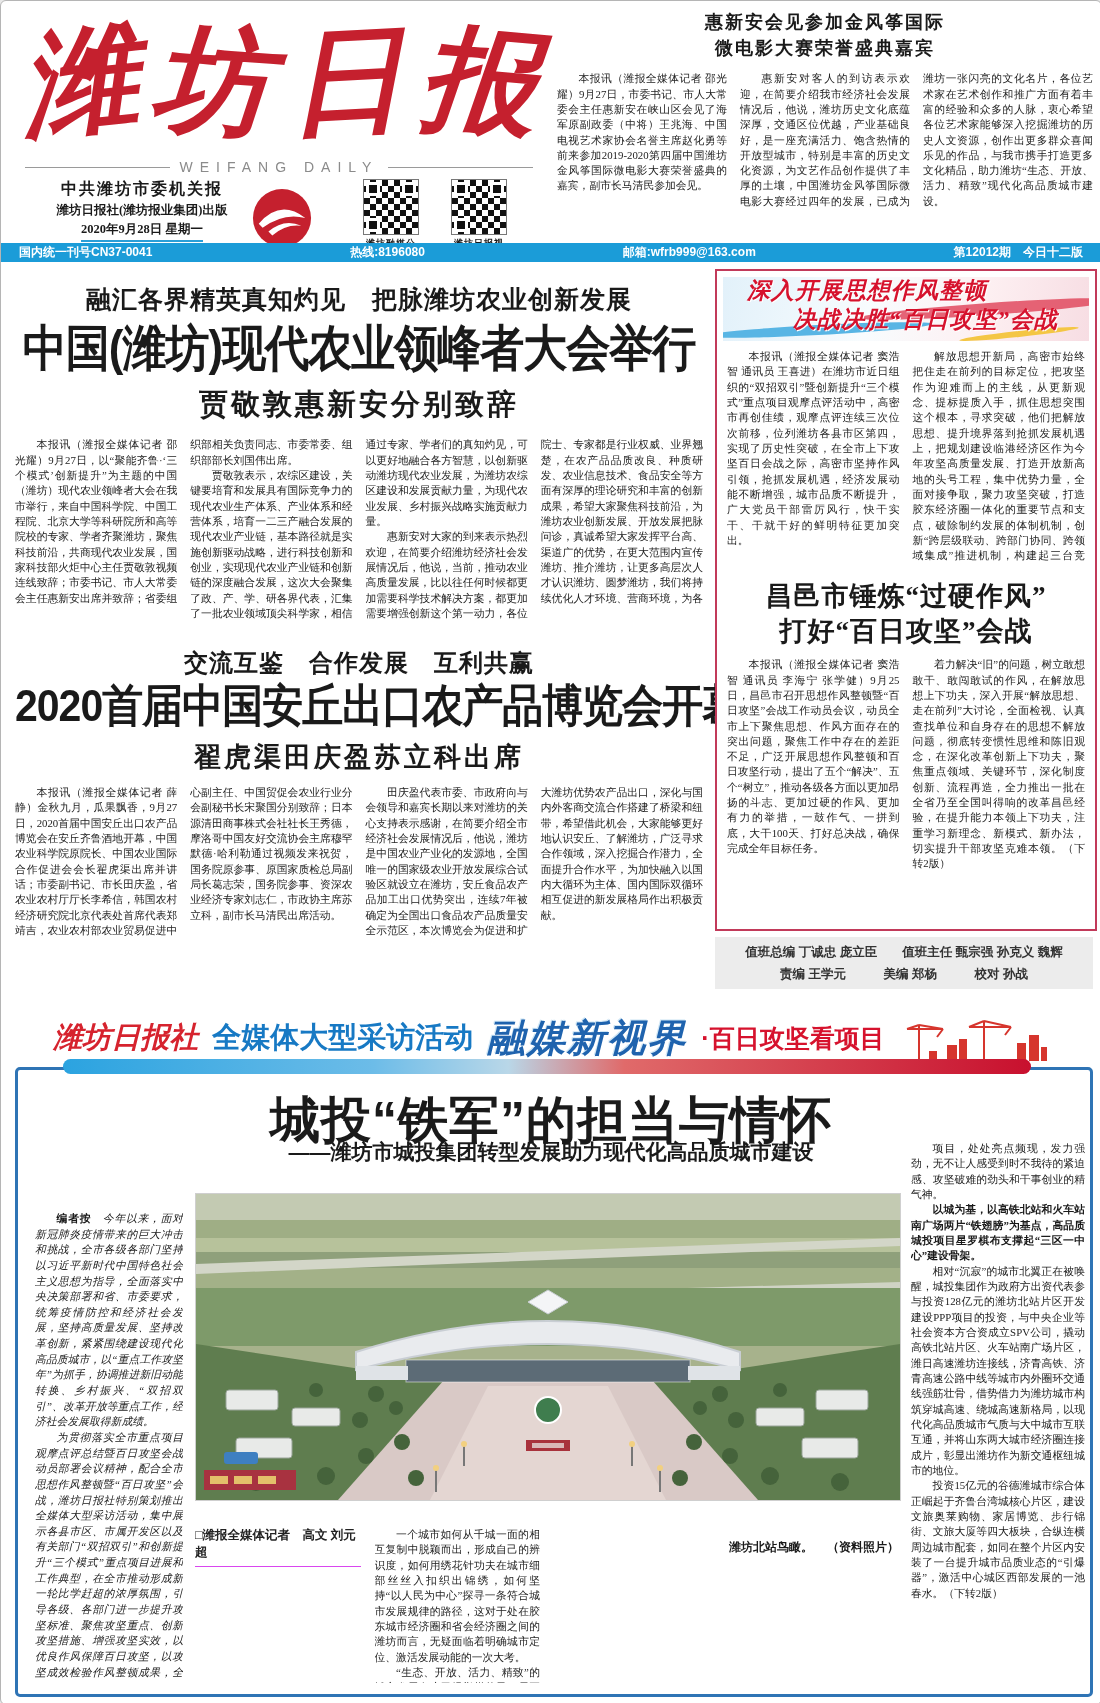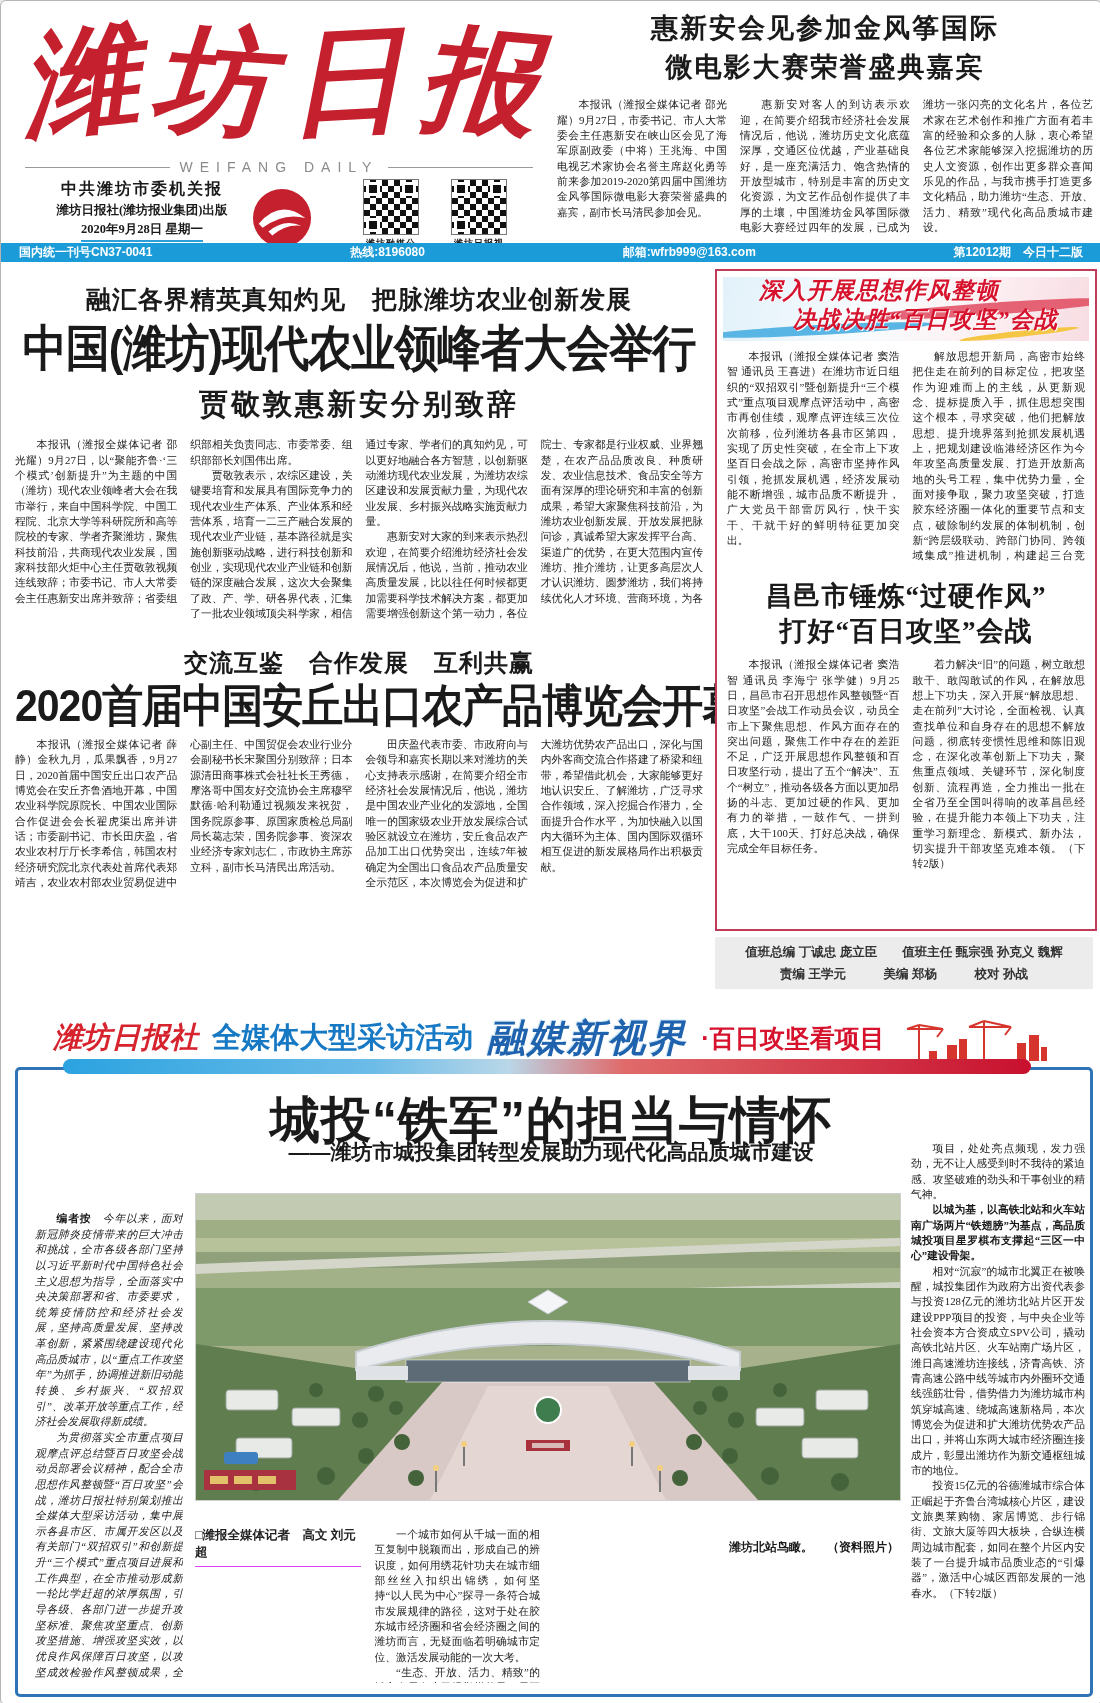--- a/index.html
+++ b/index.html
@@ -32,21 +32,21 @@
       background:
         conic-gradient(#111 25%,#fff 0 50%,#111 0 75%,#fff 0) 0 0/12px 12px;}
   .qr .fm{position:absolute;width:14px;height:14px;background:#111;box-shadow:inset 0 0 0 3px #fff,inset 0 0 0 6px #111;}
   .qr-cap{font-size:9px;font-weight:bold;text-align:center;margin-top:2px;letter-spacing:1px;font-family:"Liberation Sans",sans-serif;}
   .infobar{left:0;top:242px;width:1100px;height:19px;background:#1b9cd8;color:#fff;
            display:flex;align-items:center;justify-content:space-between;
            font-family:"Liberation Sans",sans-serif;font-weight:bold;font-size:12px;padding:0 0;}
   .infobar span{padding:0 18px;}
   
   .hui{left:556px;top:8px;width:536px;}
-  .hui h2{margin:0;font-size:27px;font-weight:900;text-align:center;letter-spacing:2px;line-height:1.45;font-family:Liberation Serif, serif;}
+  .hui h2{margin:0;font-size:18px;font-weight:900;text-align:center;letter-spacing:2px;line-height:1.45;font-family:Liberation Serif, serif;}
   .hui .cols{margin-top:10px;column-count:3;height:152px;}
   
   .kicker{font-size:25px;font-weight:bold;text-align:center;letter-spacing:1px;}
   .bighead{font-weight:900;text-align:center;line-height:1.12;letter-spacing:-1px;white-space:nowrap;}
   .subhead{font-weight:bold;text-align:center;letter-spacing:3px;}
   .main-art{left:14px;top:282px;width:688px;}
   .main-art .bighead{font-size:44px;margin-top:4px;transform:scaleY(1.12);transform-origin:top;}
   .main-art .subhead{font-size:29px;margin-top:16px;}
   .main-art .cols{margin-top:12px;column-count:4;height:196px;}
   .expo-art{left:14px;top:646px;width:688px;}
@@ -56,21 +56,21 @@
   .expo-art .cols{margin-top:10px;column-count:4;height:160px;}
   
   .cbox{left:714px;top:268px;width:378px;height:658px;border:2px solid #c23a5a;background:#fff;}
   .cbanner{position:relative;margin:6px 6px 2px 6px;height:64px;overflow:hidden;
            background:linear-gradient(100deg,#e2f1fa 0%,#f8fcfe 40%,#fdf0f2 70%,#f7dde3 100%);}
   .cbanner .swash-b{position:absolute;left:-20px;bottom:6px;width:230px;height:10px;background:#58b5e4;border-radius:50%;transform:rotate(-3deg);}
   .cbanner .swash-r{position:absolute;right:-30px;top:26px;width:260px;height:12px;background:#e04a5f;border-radius:50%;transform:rotate(-4deg);opacity:.85;}
   .cbanner .swash-y{position:absolute;right:10px;bottom:4px;width:120px;height:6px;background:#f4c644;border-radius:50%;transform:rotate(-6deg);}
   .cbanner .t1,.cbanner .t2{position:relative;color:#d6122d;font-weight:900;font-size:23px;line-height:1.25;
         font-style:italic;text-shadow:1px 1px 0 #fff;letter-spacing:1px;}
-  .cbanner .t1{padding-left:36px;}
+  .cbanner .t1{padding-left:24px;}
   .cbanner .t2{padding-left:70px;}
   .chead{font-size:27px;font-weight:bold;text-align:center;line-height:1.3;letter-spacing:1px;margin-top:8px;}
   .cbody{margin:8px 10px 0 10px;column-count:2;height:222px;}
   
   .credits{left:714px;top:936px;width:378px;height:52px;background:#ececec;
            display:flex;flex-direction:column;justify-content:center;text-align:center;
            font-weight:bold;font-size:12.5px;font-family:"Liberation Sans",sans-serif;line-height:1.8;color:#333;}
   
   .fbanner{left:14px;top:1012px;width:1072px;height:50px;display:flex;align-items:center;justify-content:center;gap:14px;white-space:nowrap;}
   .fbanner .brand{color:#d6232e;font-size:29px;font-weight:900;font-style:italic;}
@@ -159,20 +159,21 @@
     <div class="cols body-sm song">
         <p>本报讯（潍报全媒体记者 邵光耀）9月27日，以“聚能齐鲁·‘三个模式’创新提升”为主题的中国（潍坊）现代农业领峰者大会在我市举行，来自中国科学院、中国工程院、北京大学等科研院所和高等院校的专家、学者齐聚潍坊，聚焦科技前沿，共商现代农业发展，国家科技部火炬中心主任贾敬敦视频连线致辞；市委书记、市人大常委会主任惠新安出席并致辞；省委组织部相关负责同志、市委常委、组织部部长刘国伟出席。</p>
         <p>贾敬敦表示，农综区建设，关键要培育和发展具有国际竞争力的现代农业生产体系、产业体系和经营体系，培育一二三产融合发展的现代农业产业链，基本路径就是实施创新驱动战略，进行科技创新和创业，实现现代农业产业链和创新链的深度融合发展，这次大会聚集了政、产、学、研各界代表，汇集了一批农业领域顶尖科学家，相信通过专家、学者们的真知灼见，可以更好地融合各方智慧，以创新驱动潍坊现代农业发展，为潍坊农综区建设和发展贡献力量，为现代农业发展、乡村振兴战略实施贡献力量。</p>
         <p>惠新安对大家的到来表示热烈欢迎，在简要介绍潍坊经济社会发展情况后，他说，当前，推动农业高质量发展，比以往任何时候都更加需要科学技术解决方案，都更加需要增强创新这个第一动力，各位院士、专家都是行业权威、业界翘楚，在农产品品质改良、种质研发、农业信息技术、食品安全等方面有深厚的理论研究和丰富的创新成果，希望大家聚焦科技前沿，为潍坊农业创新发展、开放发展把脉问诊，真诚希望大家发挥平台高、渠道广的优势，在更大范围内宣传潍坊、推介潍坊，让更多高层次人才认识潍坊、圆梦潍坊，我们将持续优化人才环境、营商环境，为各类人才创新创业提供全方位、全要素服务保障。</p>
       </div>
   </div>
 
   <div class="abs expo-art">
     <div class="kicker hei">交流互鉴　合作发展　互利共赢</div>
     <div class="bighead hei">2020首届中国安丘出口农产品博览会开幕</div>
+    <div class="subhead song">翟虎渠田庆盈苏立科出席</div>
     <div class="cols body-sm song">
         <p>本报讯（潍报全媒体记者 薛静）金秋九月，瓜果飘香，9月27日，2020首届中国安丘出口农产品博览会在安丘齐鲁酒地开幕，中国农业科学院原院长、中国农业国际合作促进会会长翟虎渠出席并讲话；市委副书记、市长田庆盈，省农业农村厅厅长李希信，韩国农村经济研究院北京代表处首席代表郑靖吉，农业农村部农业贸易促进中心副主任、中国贸促会农业行业分会副秘书长宋聚国分别致辞；日本源清田商事株式会社社长王秀德，摩洛哥中国友好交流协会主席穆罕默德·哈利勒通过视频发来祝贺，国务院原参事、原国家质检总局副局长葛志荣，国务院参事、资深农业经济专家刘志仁，市政协主席苏立科，副市长马清民出席活动。</p>
         <p>田庆盈代表市委、市政府向与会领导和嘉宾长期以来对潍坊的关心支持表示感谢，在简要介绍全市经济社会发展情况后，他说，潍坊是中国农业产业化的发源地，全国唯一的国家级农业开放发展综合试验区就设立在潍坊，安丘食品农产品加工出口优势突出，连续7年被确定为全国出口食品农产品质量安全示范区，本次博览会为促进和扩大潍坊优势农产品出口，深化与国内外客商交流合作搭建了桥梁和纽带，希望借此机会，大家能够更好地认识安丘、了解潍坊，广泛寻求合作领域，深入挖掘合作潜力，全面提升合作水平，为加快融入以国内大循环为主体、国内国际双循环相互促进的新发展格局作出积极贡献。</p>
       </div>
   </div>
 
   <div class="abs cbox">
     <div class="cbanner">
       <div class="swash-b"></div>
       <div class="swash-r"></div>
@@ -315,18 +316,18 @@
     <div class="cols" style="column-count:1;">
         <p>一个城市如何从千城一面的相互复制中脱颖而出，形成自己的辨识度，如何用绣花针功夫在城市细部丝丝入扣织出锦绣，如何坚持“以人民为中心”探寻一条符合城市发展规律的路径，这对于处在胶东城市经济圈和省会经济圈之间的潍坊而言，无疑面临着明确城市定位、激活发展动能的一次大考。</p>
         <p>“生态、开放、活力、精致”的城市发展向度已经举棋落子，需要一种“担当实干、创新引领”的力量，在城市锦图上步针行线，为城市“造血”“铸魂”，潍坊市城投集团由融资平台，向产业投资转型，打出城市建设、城市服务、城市产业“组合拳”，30个重点项目，600亿元资本运营，1000亿元资产实力，一步步支撑现代化高品质城市建设，实现着自2016年10月18日集团成立从沉淀积重中破茧后的发展“涅槃”。</p>
       </div>
   </div>
 
   <div class="abs rightcol song">
     <p>项目，处处亮点频现，发力强劲，无不让人感受到时不我待的紧迫感、攻坚破难的劲头和干事创业的精气神。</p>
     <p class="bold-par">以城为基，以高铁北站和火车站南广场两片“铁翅膀”为基点，高品质城投项目星罗棋布支撑起“三区一中心”建设骨架。</p>
     <div>
-        <p>相对“沉寂”的城市北翼正在被唤醒，城投集团作为政府方出资代表参与投资128亿元的潍坊北站片区开发建设PPP项目的投资，与中央企业等社会资本方合资成立SPV公司，撬动高铁北站片区、火车站南广场片区，潍日高速潍坊连接线，济青高铁、济青高速公路中线等城市内外圈环交通线强筋壮骨，借势借力为潍坊城市构筑穿城高速、绕城高速新格局，本次博览会为促进和扩大潍坊优势农产品出口，并将山东两大城市经济圈连接成片，彰显出潍坊作为新交通枢纽城市的地位。</p>
+        <p>相对“沉寂”的城市北翼正在被唤醒，城投集团作为政府方出资代表参与投资128亿元的潍坊北站片区开发建设PPP项目的投资，与中央企业等社会资本方合资成立SPV公司，撬动高铁北站片区、火车站南广场片区，潍日高速潍坊连接线，济青高铁、济青高速公路中线等城市内外圈环交通线强筋壮骨，借势借力为潍坊城市构筑穿城高速、绕城高速新格局，以现代化高品质城市气质与大中城市互联互通，并将山东两大城市经济圈连接成片，彰显出潍坊作为新交通枢纽城市的地位。</p>
         <p>投资15亿元的谷德潍城市综合体正崛起于齐鲁台湾城核心片区，建设文旅奥莱购物、家居博览、步行锦街、文旅大厦等四大板块，合纵连横周边城市配套，如同在整个片区内安装了一台提升城市品质业态的“引爆器”，激活中心城区西部发展的一池春水。（下转2版）</p>
       </div>
   </div>
 
 </div>
 
 </body></html>

